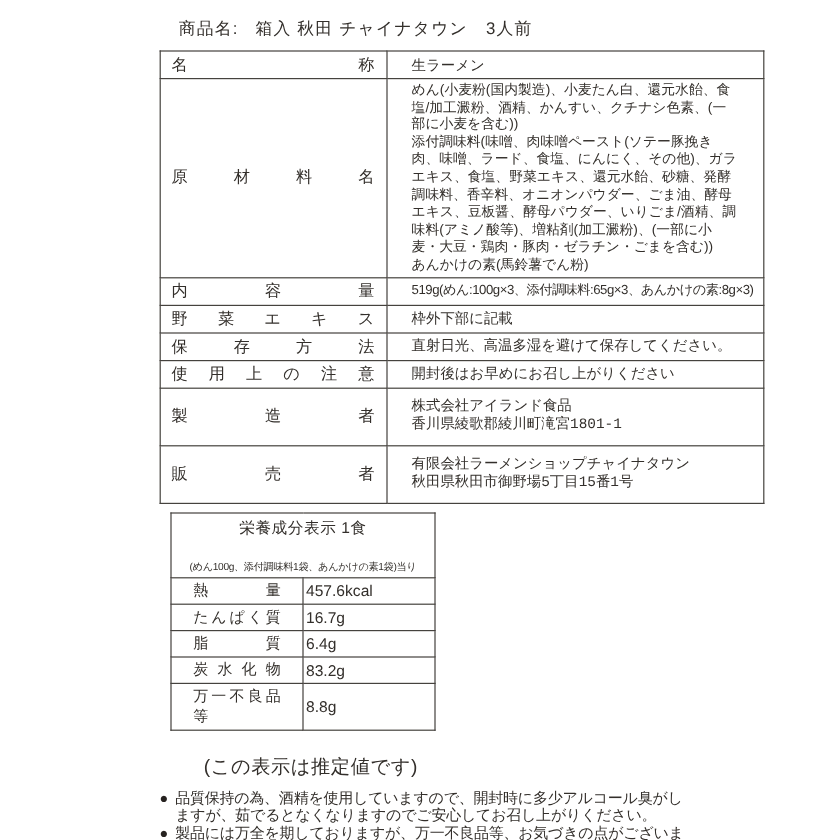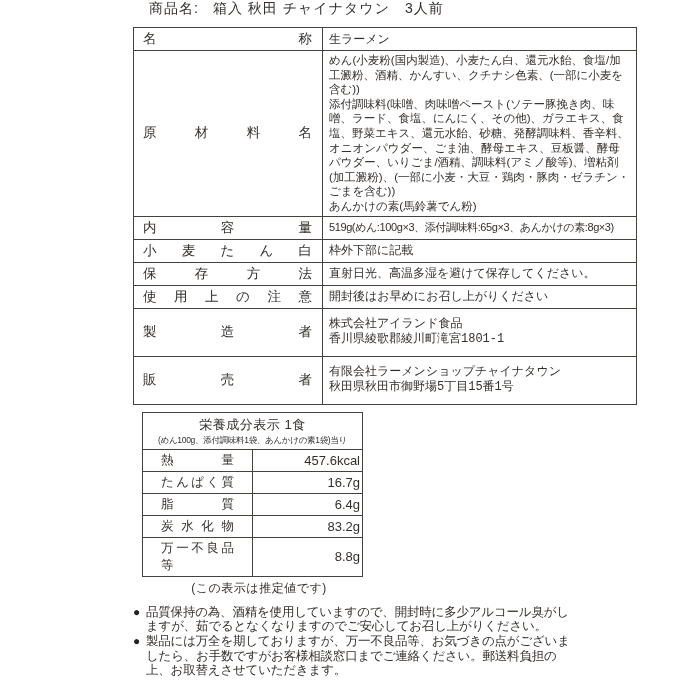--- a/index.html
+++ b/index.html
@@ -6,59 +6,59 @@
   body{
     width:700px;height:700px;position:relative;overflow:hidden;
     font-family:"Liberation Sans","DejaVu Sans",sans-serif;
     color:#332f2b;
     -webkit-font-smoothing:antialiased;
   }
   .sheet{position:absolute;left:133px;top:0;width:440px;}
 
   
   .product-line{
-    margin-left:16px;margin-bottom:9px;
+    margin-top:15px;margin-left:16px;margin-bottom:9px;
     font-size:14px;display:flex;gap:14px;letter-spacing:1px;white-space:nowrap;
   }
 
   
   table{border-collapse:collapse;table-layout:fixed;}
   .spec-table{width:504px;}
   .spec-table th,.spec-table td{
     border:1.5px solid #45423e;vertical-align:middle;
   }
   .spec-table th{
     width:170px;font-weight:normal;font-size:13.5px;
     text-align:justify;text-align-last:justify;
     padding:2px 9px;letter-spacing:1px;
   }
   .spec-table td{
-    font-size:12px;line-height:14.6px;padding:2px 6px;
+    font-size:12px;line-height:14.6px;padding:2px 20px;
     white-space:pre-line;word-break:break-all;
   }
   .spec-table tr.r-single td{height:17px;}
   .spec-table td.ingredients{font-size:11.5px;height:114px;}
   .spec-table td.tight{font-size:11px;letter-spacing:-0.4px;white-space:nowrap;overflow:hidden;}
   .spec-table tr.r-double td{height:43px;font-family:Liberation Mono, monospace;}
 
   
   .nutri-wrap{margin-top:7px;margin-left:9px;width:185px;}
   .nutri-table{width:221px;}
   .nutri-table th,.nutri-table td{border:1.5px solid #45423e;font-weight:normal;}
   .nutri-head{text-align:center;padding:3px 2px 2px 2px;}
   .nutri-title{font-size:13px;letter-spacing:0.5px;}
-  .nutri-sub{font-size:8.5px;letter-spacing:-0.3px;white-space:nowrap;margin-top:1px;}
+  .nutri-sub{font-size:8.5px;letter-spacing:-0.3px;white-space:nowrap;margin-top:18px;}
   .nutri-table th.nlabel{
     width:88px;font-size:12.5px;text-align:justify;text-align-last:justify;
     padding:2px 18px;height:15px;
   }
-  .nutri-table td.nvalue{font-size:13px;text-align:right;padding:2px 2px;}
+  .nutri-table td.nvalue{font-size:13px;text-align:left;padding:2px 2px;}
   .estimate-note{
-    width:200px;margin-left:17px;margin-top:3px;
-    text-align:center;font-size:12px;letter-spacing:0.5px;
+    width:200px;margin-left:17px;margin-top:20px;
+    text-align:center;font-size:16px;letter-spacing:0.5px;
   }
 
   
   .notes{margin-top:8px;width:440px;}
   .note{
     display:flex;align-items:flex-start;
     font-size:12.5px;line-height:14.7px;letter-spacing:-0.2px;
   }
   .note .bullet{flex:0 0 13px;font-size:12px;line-height:14.7px;}
   .note .ntext{flex:1 1 auto;word-break:break-all;}
@@ -85,21 +85,21 @@
         <th>原材料名</th>
         <td class="ingredients">めん(小麦粉(国内製造)、小麦たん白、還元水飴、食塩/加工澱粉、酒精、かんすい、クチナシ色素、(一部に小麦を含む))
 添付調味料(味噌、肉味噌ペースト(ソテー豚挽き肉、味噌、ラード、食塩、にんにく、その他)、ガラエキス、食塩、野菜エキス、還元水飴、砂糖、発酵調味料、香辛料、オニオンパウダー、ごま油、酵母エキス、豆板醤、酵母パウダー、いりごま/酒精、調味料(アミノ酸等)、増粘剤(加工澱粉)、(一部に小麦・大豆・鶏肉・豚肉・ゼラチン・ごまを含む))
 あんかけの素(馬鈴薯でん粉)</td>
       </tr>
       <tr class="r-single">
         <th>内容量</th>
         <td class="tight">519g(めん:100g×3、添付調味料:65g×3、あんかけの素:8g×3)</td>
       </tr>
       <tr class="r-single">
-        <th>小麦たん白</th>
+        <th>野菜エキス</th>
         <td>枠外下部に記載</td>
       </tr>
       <tr class="r-single">
         <th>保存方法</th>
         <td>直射日光、高温多湿を避けて保存してください。</td>
       </tr>
       <tr class="r-single">
         <th>使用上の注意</th>
         <td>開封後はお早めにお召し上がりください</td>
       </tr>

